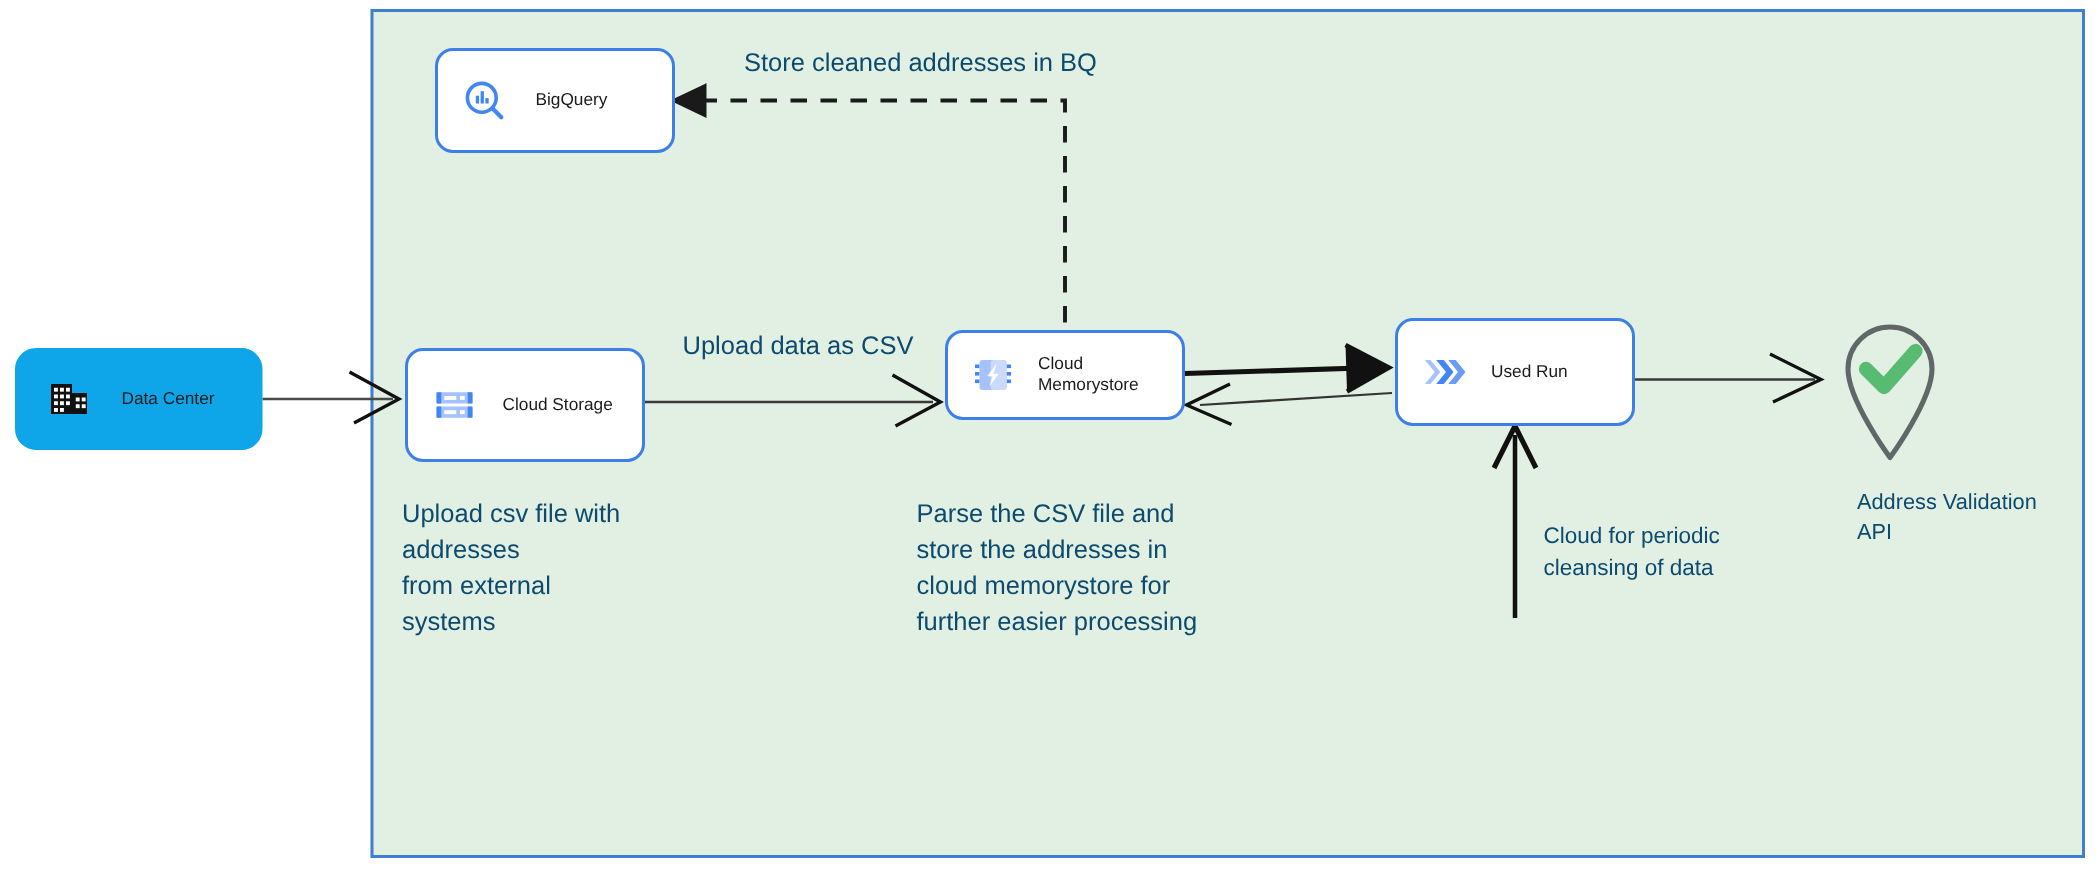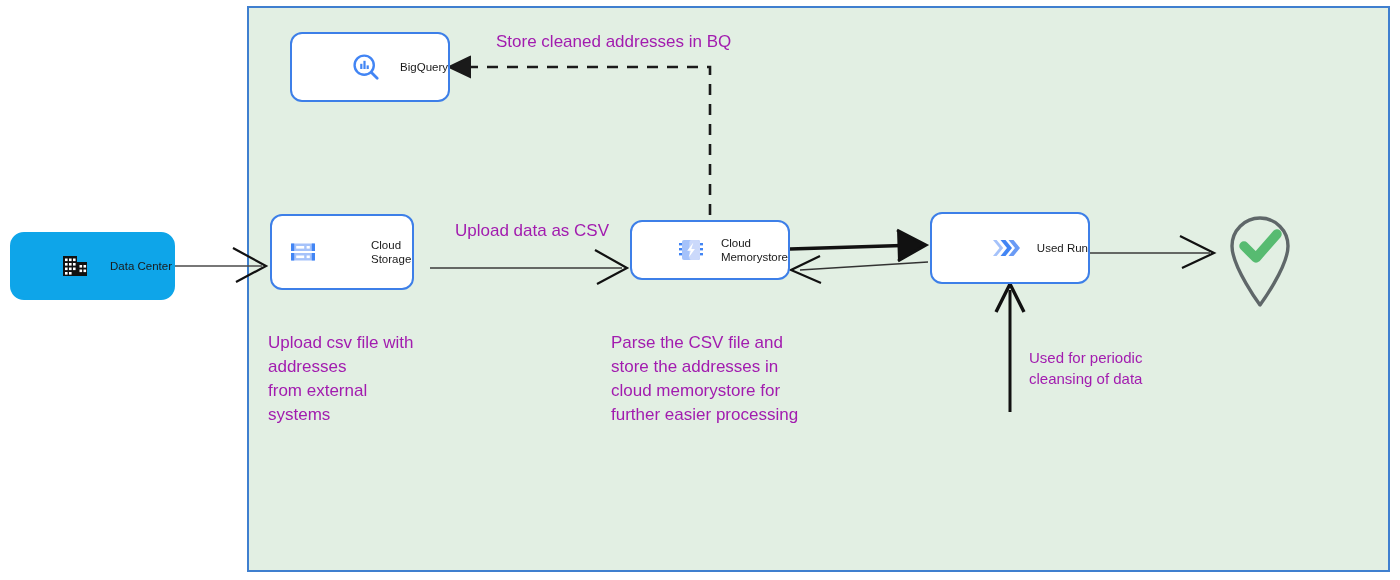--- a/index.html
+++ b/index.html
@@ -10,29 +10,29 @@
 
   
   .cloud-region{position:absolute;left:247px;top:6px;width:1143px;height:566px;
       background:#e2efe3;border:2px solid #3f7fcf;box-sizing:border-box;}
 
   
   #edges{position:absolute;left:0;top:0;width:1400px;height:580px;pointer-events:none;}
 
   
   .node{position:absolute;box-sizing:border-box;display:flex;align-items:center;
-        background:#ffffff;border:2px solid #3d7fe8;border-radius:12px;justify-content:flex-end;}
+        background:#ffffff;border:2px solid #3d7fe8;border-radius:12px;}
   .node .ico{flex:0 0 auto;display:flex;align-items:center;justify-content:center;}
   .node .lbl{font-size:11.5px;line-height:14px;color:#1a1a1a;white-space:pre-line;}
 
   .node-datacenter{background:#0ea5e9;border:3px solid #0ea5e9;border-radius:14px;}
   .node-datacenter .lbl{font-size:11.5px;}
 
   
-  .txt{position:absolute;white-space:pre-line;color:#a21caf;}
+  .txt{position:absolute;white-space:pre-line;color:#0c4a6e;}
   .txt-big{font-size:17px;line-height:24px;}
   .txt-mid{font-size:15px;line-height:21px;}
   .txt-api{font-size:14.5px;line-height:20px;}
 
   
   .pin{position:absolute;}
 </style>
 </head>
 <body>
 
@@ -109,21 +109,21 @@
           <rect x="19.5" y="14" width="2.6" height="2.6"></rect>
             <rect x="23.5" y="14" width="2.6" height="2.6"></rect>
           <rect x="19.5" y="18.5" width="2.6" height="2.6"></rect>
             <rect x="23.5" y="18.5" width="2.6" height="2.6"></rect>
         </g>
       </svg>
     </span>
     <span class="lbl" style="margin-left:20px;">Data Center</span>
   </div>
 
-  <div class="node" style="left:270px;top:214px;width:144px;height:76px;gap:36px;">
+  <div class="node" style="left:270px;top:232px;width:160px;height:76px;">
     <span class="ico" style="margin-left:17px;width:28px;height:28px;">
       <svg width="28" height="28" viewBox="0 0 28 28" xmlns="http://www.w3.org/2000/svg">
         <g>
           <rect x="2" y="5.5" width="24" height="7.5" rx="1.2" fill="#a5c2fa"></rect>
           <rect x="2" y="5.5" width="3.2" height="7.5" fill="#4285f4"></rect>
           <rect x="22.8" y="5.5" width="3.2" height="7.5" fill="#4285f4"></rect>
           <rect x="7.2" y="8" width="8" height="2.6" fill="#ffffff"></rect>
           <rect x="17.6" y="8" width="3.2" height="2.6" fill="#ffffff"></rect>
           <rect x="2" y="15" width="24" height="7.5" rx="1.2" fill="#a5c2fa"></rect>
           <rect x="2" y="15" width="3.2" height="7.5" fill="#4285f4"></rect>
@@ -182,26 +182,28 @@
     <span class="lbl" style="margin-left:16px;">Used Run</span>
   </div>
 
 
   <div class="pin" style="left:1218px;top:205px;width:84px;height:105px;">
     <svg width="84" height="105" viewBox="0 0 84 105" xmlns="http://www.w3.org/2000/svg">
       <path d="M42,100 C42,100 14,62 14,41 A28,28 0 1 1 70,41 C70,62 42,100 42,100 Z" fill="none" stroke="#5f6769" stroke-width="3.4" stroke-linejoin="round"></path>
       <path d="M26,41 L38,53 L59,29" fill="none" stroke="#57bb71" stroke-width="9.5" stroke-linecap="round" stroke-linejoin="round"></path>
     </svg>
   </div>
+  <div class="txt txt-api" style="left:1238px;top:325px;width:160px;">Address Validation
+API</div>
 
   <div class="txt txt-big" style="left:496px;top:30px;">Store cleaned addresses in BQ</div>
 
   <div class="txt txt-big" style="left:455px;top:219px;">Upload data as CSV</div>
 
-  <div class="txt txt-mid" style="left:1029px;top:347px;width:190px;">Used for periodic
+  <div class="txt txt-mid" style="left:1029px;top:347px;width:190px;">Cloud for periodic
 cleansing of data</div>
 
   <div class="txt txt-big" style="left:268px;top:331px;width:300px;">Upload csv file with
 addresses
 from external
 systems</div>
 
   <div class="txt txt-big" style="left:611px;top:331px;width:330px;">Parse the CSV file and
 store the addresses in
 cloud  memorystore for

